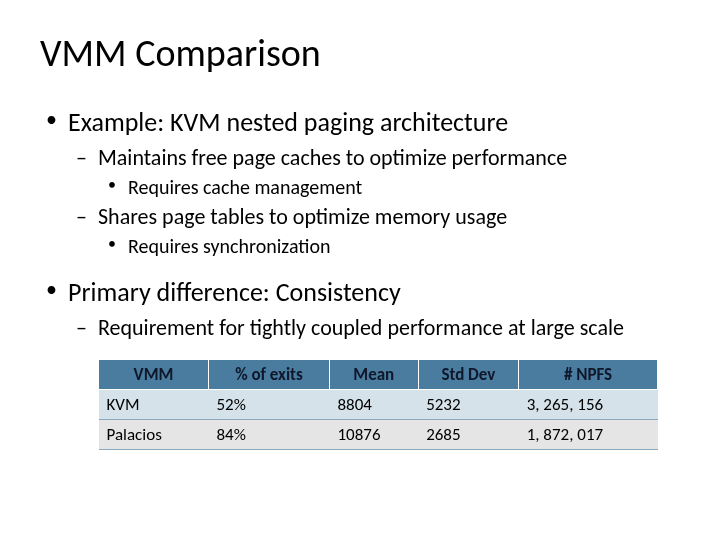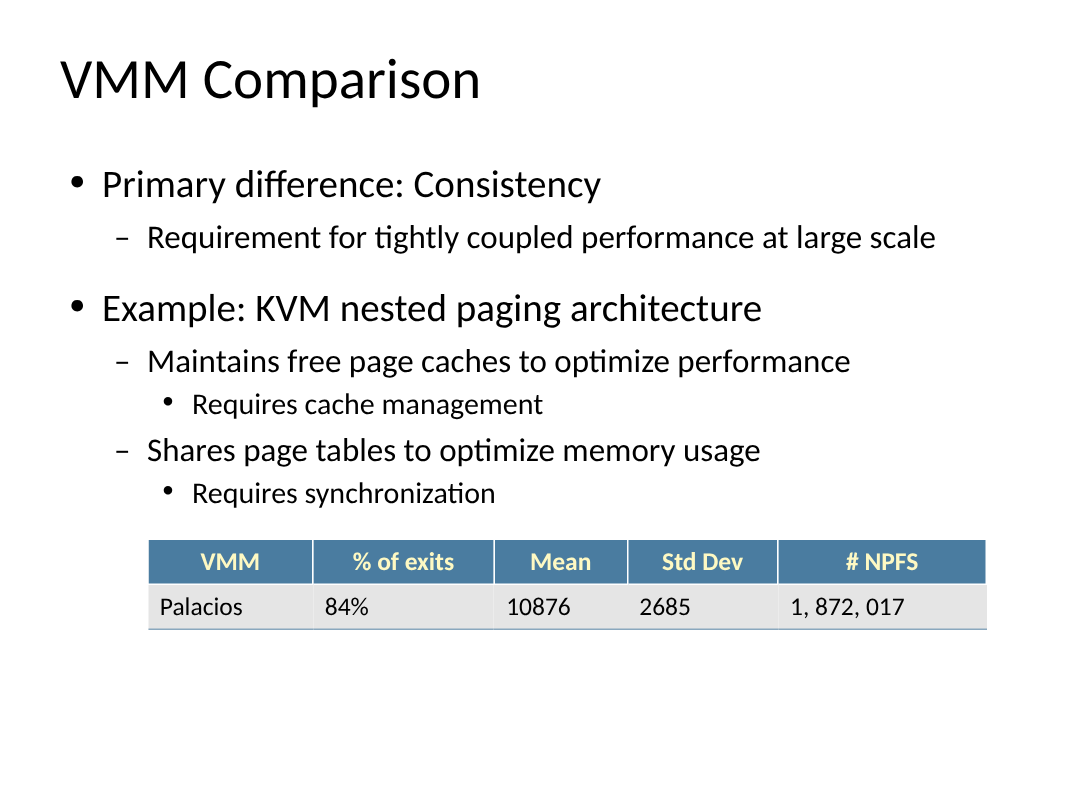--- a/index.html
+++ b/index.html
@@ -73,21 +73,21 @@
     padding-left: 58px;
     margin-top: 8px;
   }
   table {
     border-collapse: collapse;
     width: 560px;
     font-size: 17px;
   }
   th {
     background: #4a7ca0;
-    color: #fef9c3;
+    color: #0f172a;
     font-weight: 700;
     padding: 4px 6px;
     border: 1px solid #fff;
   }
   td {
     padding: 4px 8px;
     border-bottom: 1px solid #8aa8be;
   }
   tr.row-alt td {
     background: #d5e2ea;
@@ -97,62 +97,69 @@
   }
   td.first { width: 110px; }
 </style>
 </head>
 <body>
 
 <h1 class="title">VMM Comparison</h1>
 
 <ul class="level1">
   <li>
-    <span>Primary difference: Consistency</span>
-    <ul class="level2">
-      <li>
-        <span>Requirement for tightly coupled performance at large scale</span>
-      </li>
-    </ul>
-  </li>
-  <li>
     <span>Example: KVM nested paging architecture</span>
     <ul class="level2">
       <li>
         <span>Maintains free page caches to optimize performance</span>
         <ul class="level3">
           <li>
             <span>Requires cache management</span>
           </li>
         </ul>
       </li>
       <li>
         <span>Shares page tables to optimize memory usage</span>
         <ul class="level3">
           <li>
             <span>Requires synchronization</span>
           </li>
         </ul>
       </li>
     </ul>
   </li>
+  <li>
+    <span>Primary difference: Consistency</span>
+    <ul class="level2">
+      <li>
+        <span>Requirement for tightly coupled performance at large scale</span>
+      </li>
+    </ul>
+  </li>
 </ul>
 
 <div class="table-wrap">
 <table>
   <thead>
     <tr>
       <th>VMM</th>
       <th>% of exits</th>
       <th>Mean</th>
       <th>Std Dev</th>
       <th># NPFS</th>
     </tr>
   </thead>
   <tbody>
+    <tr class="row-alt">
+      <td class="first">KVM</td>
+      <td>52%</td>
+      <td>8804</td>
+      <td>5232</td>
+      <td>3, 265, 156</td>
+    </tr>
     <tr class="row-norm">
       <td class="first">Palacios</td>
       <td>84%</td>
       <td>10876</td>
       <td>2685</td>
       <td>1, 872, 017</td>
     </tr>
   </tbody>
 </table>
 </div>

